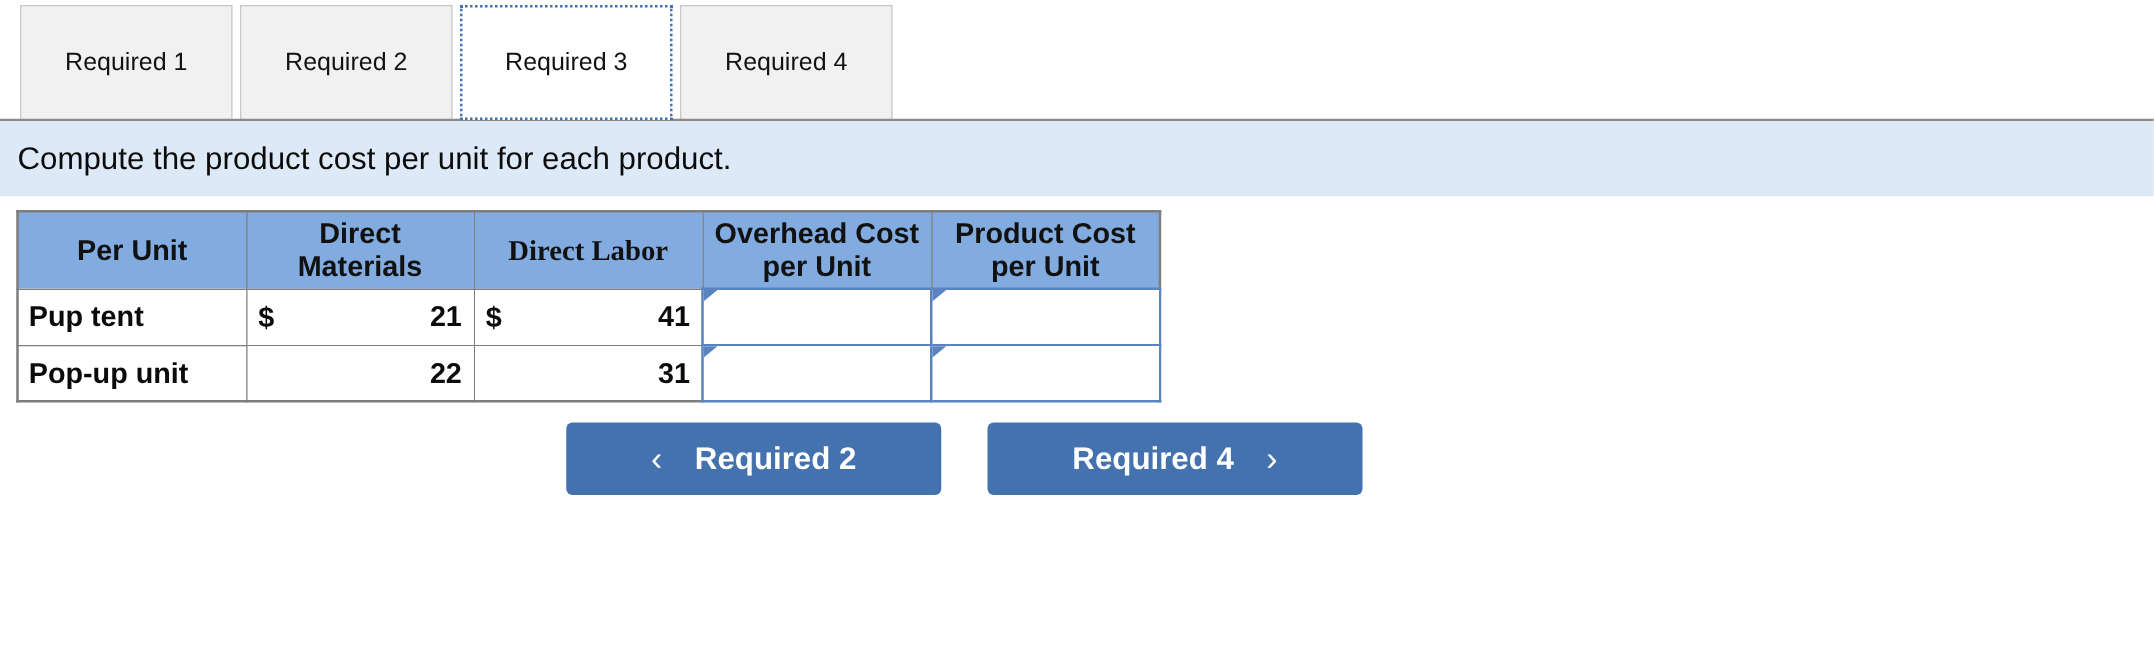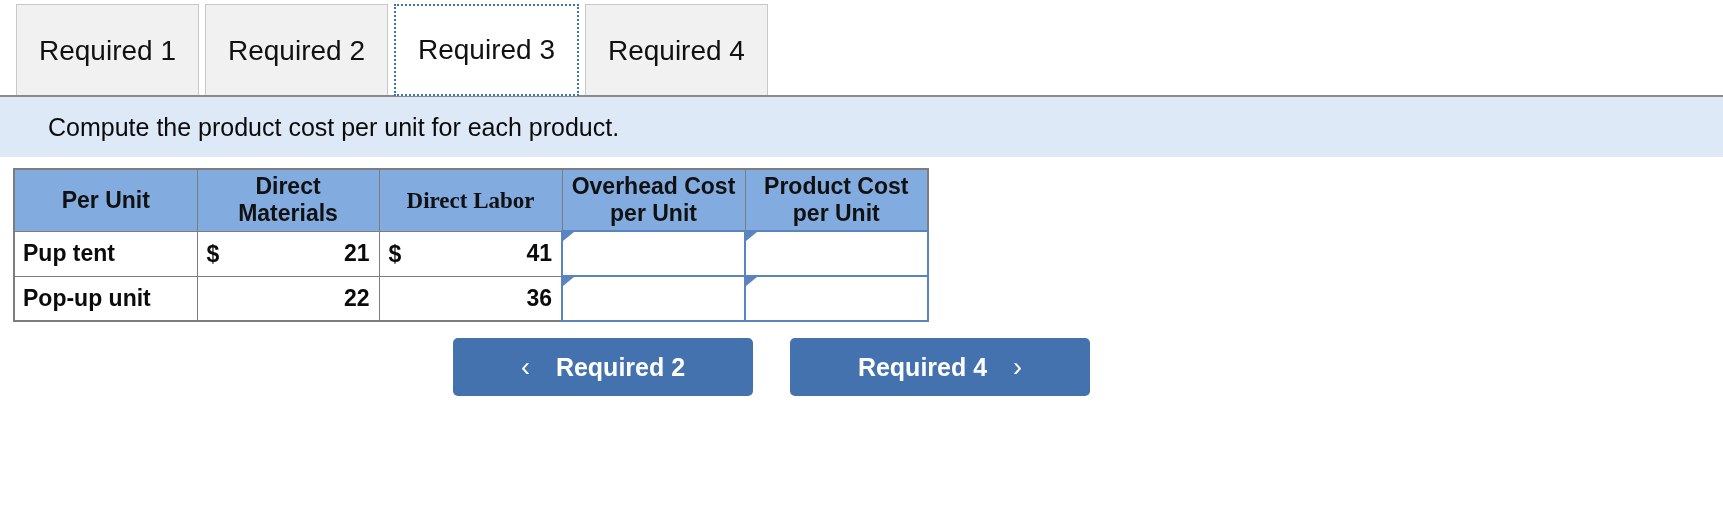--- a/index.html
+++ b/index.html
@@ -37,21 +37,21 @@
     box-sizing: border-box;
     height: 92px;
     min-width: 170px;
     padding: 0 22px;
     display: flex;
     align-items: center;
     justify-content: center;
     background: #f1f1f1;
     border: 1px solid #c8c8c8;
     border-bottom: none;
-    font-size: 28px;
+    font-size: 20px;
     color: #111111;
     white-space: nowrap;
     margin-right: 6px;
     position: relative;
   }
   .tab.active {
     background: #ffffff;
     border: 2px dotted #3f72b8;
     border-bottom: 2px dotted #3f72b8;
     z-index: 3;
@@ -69,21 +69,21 @@
   .instruction-bar {
     position: absolute;
     left: 0;
     top: 97px;
     width: 1723px;
     height: 60px;
     background: #dee9f7;
     box-sizing: border-box;
     display: flex;
     align-items: center;
-    padding-left: 48px;
+    padding-left: 14px;
   }
   .instruction-text {
     font-size: 25px;
     color: #0b0b0b;
   }
 
   
   .cost-table {
     position: absolute;
     left: 13px;
@@ -261,21 +261,21 @@
       </td>
     </tr>
     <tr>
       <td class="cell-label">Pop-up unit</td>
       <td class="cell-money">
         <span class="cur"></span>
         <span class="val">22</span>
       </td>
       <td class="cell-money">
         <span class="cur"></span>
-        <span class="val">36</span>
+        <span class="val">31</span>
       </td>
       <td class="cell-input">
         <span class="corner-flag"></span>
         <span class="input-value"></span>
       </td>
       <td class="cell-input">
         <span class="corner-flag"></span>
         <span class="input-value"></span>
       </td>
     </tr>

